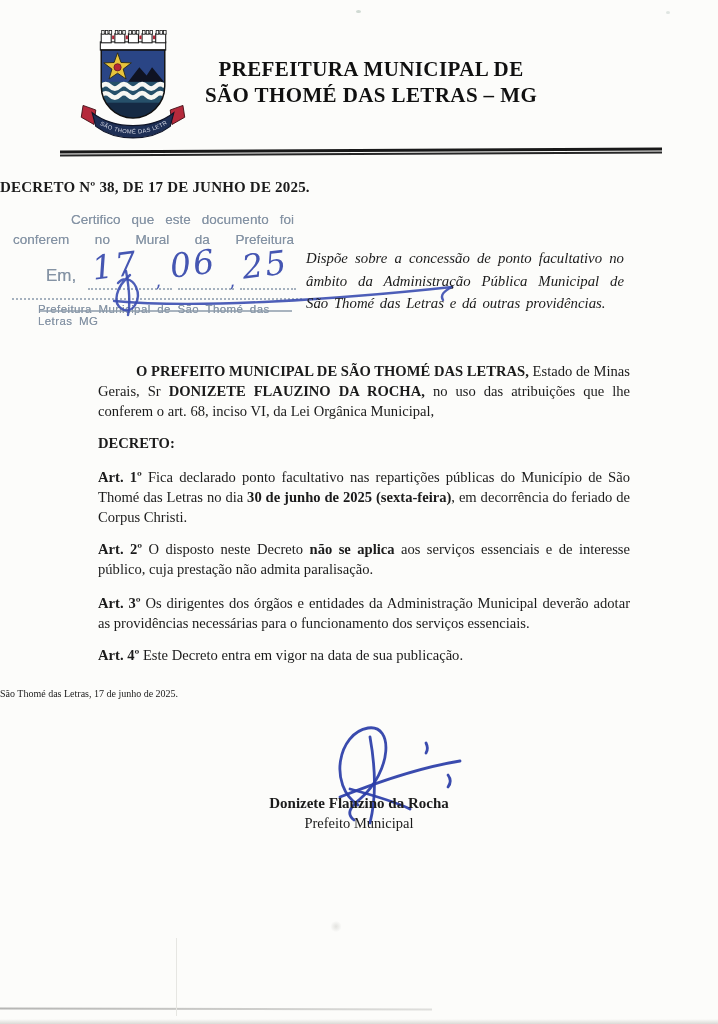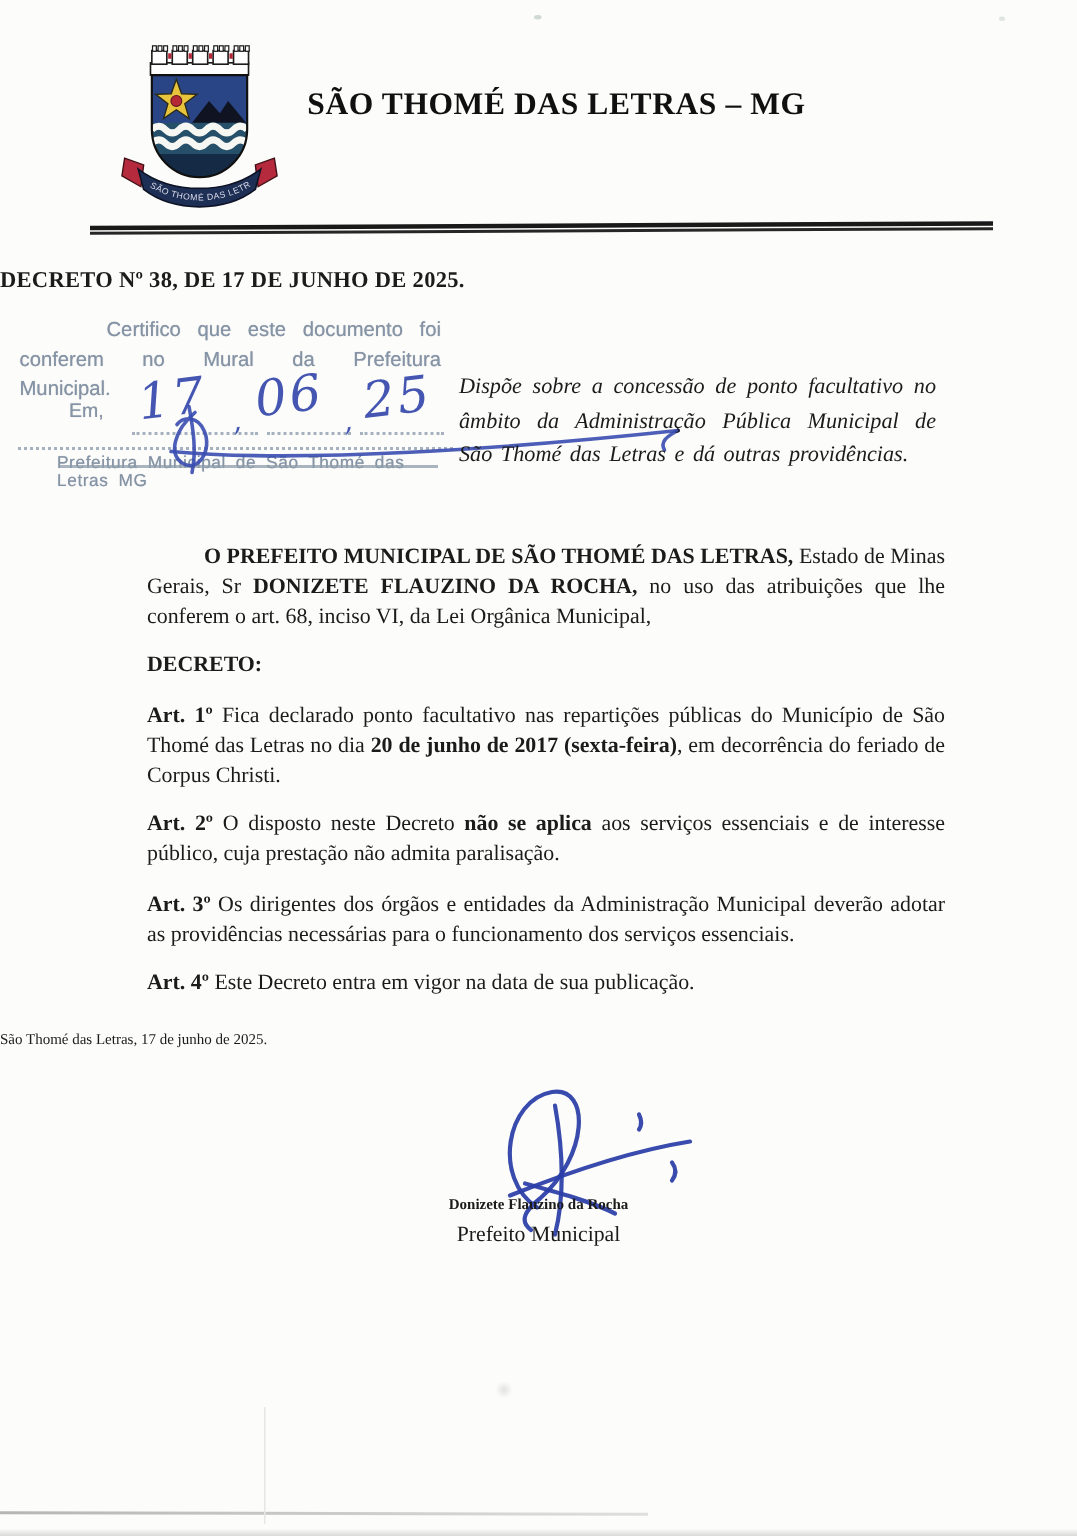--- a/index.html
+++ b/index.html
@@ -18,21 +18,21 @@
 
   
   .stamp{position:absolute;left:0;top:0;width:718px;height:1024px;pointer-events:none;}
   .stamp-lines{position:absolute;left:13px;top:210px;width:281px;
                font-family:"Liberation Sans", sans-serif;font-size:13.5px;line-height:19.5px;
                color:#8593a4;text-shadow:0 0 .6px #9aa8b6;}
   .sl{text-align:justify;text-align-last:justify;}
   .sl1{text-indent:58px;}
   .sl3{text-align-last:left;}
   .em-label{position:absolute;left:46px;top:266px;font-family:"Liberation Sans", sans-serif;
-            font-size:13px;color:#8593a4;text-shadow:0 0 .6px #9aa8b6;text-align:center;}
+            font-size:17px;color:#8593a4;text-shadow:0 0 .6px #9aa8b6;text-align:center;}
   .dl{position:absolute;border-bottom:2px dotted #97a5b4;height:0;opacity:.85;}
   .dl1{left:88px;top:288px;width:84px;}
   .dl2{left:178px;top:288px;width:56px;}
   .dl3{left:240px;top:288px;width:56px;}
   .dl-long{left:12px;top:298px;width:290px;border-bottom:2px dotted #97a5b4;}
   .stamp-footer{position:absolute;left:38px;top:303px;width:270px;
                 font-family:"Liberation Sans", sans-serif;font-size:11.5px;letter-spacing:.4px;
                 word-spacing:3px;color:#8593a4;text-shadow:0 0 .6px #9aa8b6;}
   .stamp-strike{position:absolute;left:40px;top:310px;width:252px;height:1.5px;background:#8e9cab;opacity:.75;}
 
@@ -57,21 +57,21 @@
   .decreta{font-weight:bold;margin-bottom:14px !important;}
   .p-a1{margin-bottom:8px !important;}
   .p-a2{margin-bottom:14px !important;}
   .p-a3{margin-bottom:10px !important;}
 
   
   .place-date{position:absolute;left:0;top:688px;width:100%;text-align:left;font-size:10px;}
   .signature{position:absolute;left:300px;top:713px;width:180px;height:118px;}
   .signature path{stroke:#2b3da8;stroke-width:2.8;fill:none;stroke-linecap:round;opacity:.93;}
   .signer{position:absolute;left:0;top:794px;width:100%;text-align:center;line-height:19.5px;}
-  .signer-name{font-weight:bold;font-size:10px;}
+  .signer-name{font-weight:bold;font-size:15px;}
   .signer-title{font-size:14.5px;}
 
   
   .speck{position:absolute;border-radius:50%;}
   .sp1{left:356px;top:10px;width:5px;height:3px;background:#a4b8ab;opacity:.5;}
   .sp2{left:666px;top:11px;width:4px;height:3px;background:#b3c3bb;opacity:.4;}
   .smudge{left:330px;top:921px;width:12px;height:11px;background:radial-gradient(circle,#c9c9c4,transparent 70%);opacity:.5;}
   .bottom-line{position:absolute;left:0;top:1008px;width:432px;height:2px;
                background:linear-gradient(to right,#8f8f8d,#cfcfcc);opacity:.65;transform:rotate(0.12deg);}
   .edge-vert{position:absolute;left:176px;top:938px;width:1px;height:78px;background:#e6e6e2;}
@@ -145,34 +145,34 @@
         <path d="M20,94 C45,113 85,113 110,94 L106,109 C84,126 46,126 24,109 Z" fill="#1e2f55" stroke="#0e1326" stroke-width="1.2"></path>
         <path id="rb" d="M25,105 C48,121 82,121 105,105" fill="none"></path>
         <text font-size="6.4" fill="#d9dce8" letter-spacing="0.4" font-family="Liberation Sans, sans-serif">
           <textPath href="#rb" startOffset="4">SÃO THOMÉ DAS LETRAS</textPath>
         </text>
       </g>
     </svg>
   </div>
 
   <div class="org-title">
+    <div>PREFEITURA MUNICIPAL DE</div>
     <div>SÃO THOMÉ DAS LETRAS – MG</div>
   </div>
 
   <div class="header-rule">
       <div class="rule-inner"></div>
     </div>
 
   <div class="decree-title">DECRETO Nº 38, DE 17 DE JUNHO DE 2025.</div>
 
   <div class="stamp">
     <div class="stamp-lines">
       <div class="sl sl1">Certifico que este documento foi</div>
       <div class="sl">conferem no Mural da Prefeitura</div>
-      <div class="sl sl3">Municipal.</div>
     </div>
     <span class="em-label">Em,</span>
 
     <span class="hw" style="left:92px;top:246px;">17</span>
     <span class="hw hw-sep" style="left:154px;top:268px;">,</span>
     <span class="hw" style="left:170px;top:244px;">06</span>
     <span class="hw hw-sep" style="left:228px;top:268px;">,</span>
     <span class="hw" style="left:242px;top:245px;">25</span>
 
     <div class="dl dl1"></div>
@@ -190,21 +190,21 @@
     <path d="M372,42 C364,46 360,50 363,55"></path>
   </svg>
 
   <div class="ementa">Dispõe sobre a concessão de ponto facultativo no âmbito da Administração Pública Municipal de São Thomé das Letras e dá outras providências.</div>
 
   <div class="body-block">
     <p class="indent p-pre"><span class="b">O PREFEITO MUNICIPAL DE SÃO THOMÉ DAS LETRAS,</span><span> Estado de Minas Gerais, Sr </span><span class="b">DONIZETE FLAUZINO DA ROCHA,</span><span> no uso das atribuições que lhe conferem o art. 68, inciso VI, da Lei Orgânica Municipal,</span></p>
 
     <p class="decreta">DECRETO:</p>
 
-    <p class="p-a1"><span class="b">Art. 1º</span><span> Fica declarado ponto facultativo nas repartições públicas do Município de São Thomé das Letras no dia </span><span class="b">20 de junho de 2017 (sexta-feira)</span><span>, em decorrência do feriado de Corpus Christi.</span></p>
+    <p class="p-a1"><span class="b">Art. 1º</span><span> Fica declarado ponto facultativo nas repartições públicas do Município de São Thomé das Letras no dia </span><span class="b">30 de junho de 2025 (sexta-feira)</span><span>, em decorrência do feriado de Corpus Christi.</span></p>
 
     <p class="p-a2"><span class="b">Art. 2º</span><span> O disposto neste Decreto </span><span class="b">não se aplica</span><span> aos serviços essenciais e de interesse público, cuja prestação não admita paralisação.</span></p>
 
     <p class="p-a3"><span class="b">Art. 3º</span><span> Os dirigentes dos órgãos e entidades da Administração Municipal deverão adotar as providências necessárias para o funcionamento dos serviços essenciais.</span></p>
 
     <p><span class="b">Art. 4º</span><span> Este Decreto entra em vigor na data de sua publicação.</span></p>
   </div>
 
   <div class="place-date">São Thomé das Letras, 17 de junho de 2025.</div>
 

